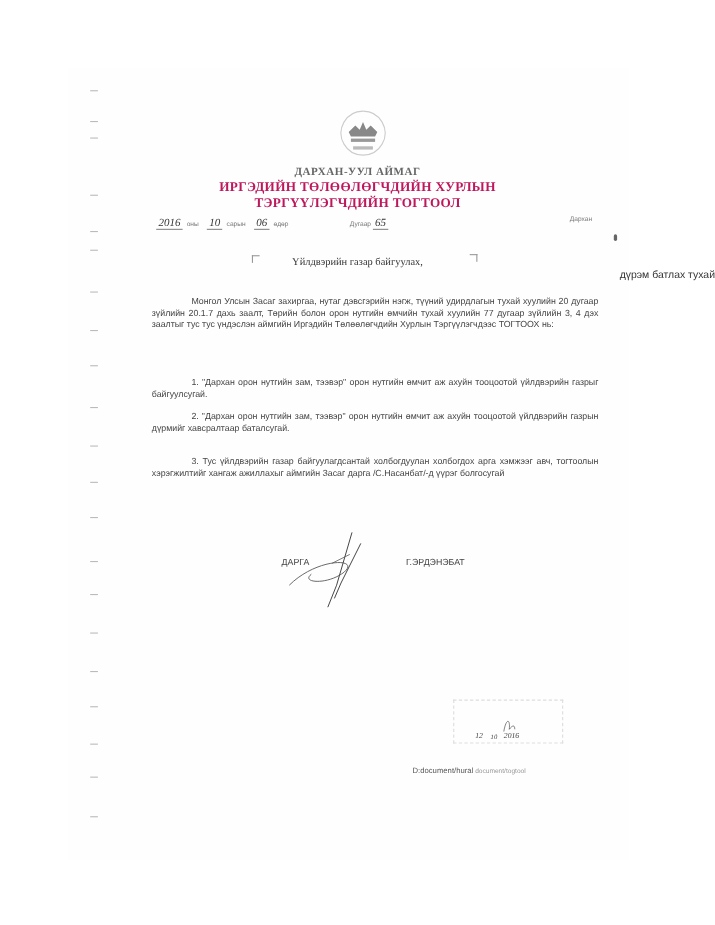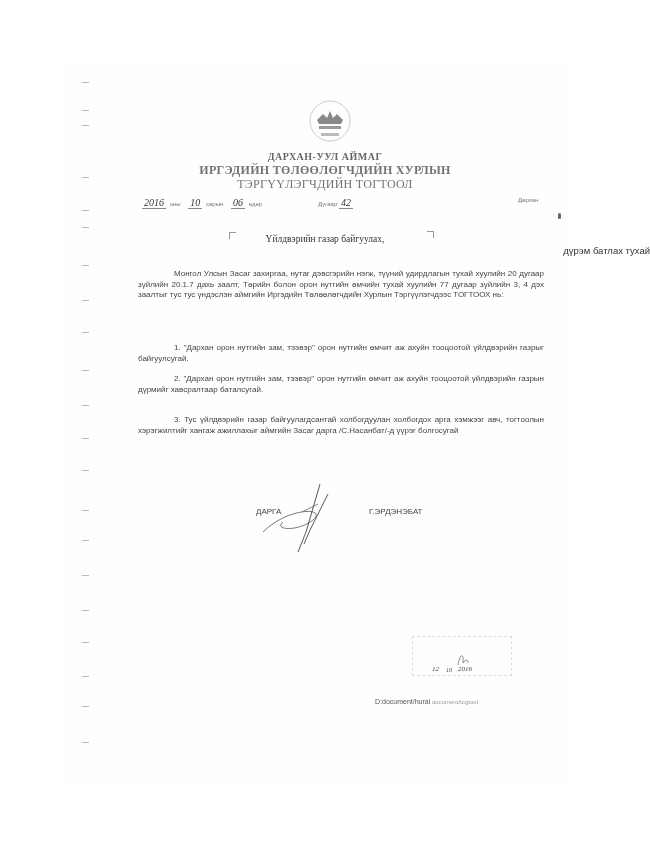--- a/index.html
+++ b/index.html
@@ -18,25 +18,25 @@
   }
   .edge-marks { position: absolute; left: 78px; top: 70px; width: 16px; height: 700px; }
   .edge-marks span {
     position: absolute; left: 4px; width: 7px; height: 1px; background: #bbb;
   }
   .emblem {
     position: absolute; left: 305px; top: 98px; width: 50px; height: 46px;
   }
   .header-line {
     position: absolute; left: 0; width: 650px; text-align: center;
-    font-family: "Liberation Serif", serif; color: #737373;
+    font-family: "Liberation Serif", serif; color: #be185d;
   }
   .h-aimag { top: 151px; font-size: 10px; letter-spacing: 0.5px; color: #666; font-weight: bold; }
   .h-org { top: 163px; font-size: 12px; font-weight: bold; letter-spacing: 0.3px; }
-  .h-type { top: 177px; font-size: 12px; font-weight: normal; letter-spacing: 0.3px; }
+  .h-type { top: 177px; font-size: 12px; font-weight: bold; letter-spacing: 0.3px; }
 
   .dateline { position: absolute; top: 197px; font-size: 6px; color: #777; }
   .hw { font-family: "Liberation Serif", serif; font-style: italic; font-size: 10px; color: #333;
         border-bottom: 1px solid #888; display: inline-block; padding: 0 2px; }
   .date-left { left: 142px; }
   .date-left .hw { margin-right: 2px; }
   .date-left .lbl { margin-right: 6px; }
   .num { left: 318px; }
   .city { left: 518px; }
 
@@ -120,21 +120,21 @@
 <div class="dateline date-left">
   <span class="hw">2016</span>
   <span class="lbl">оны</span>
   <span class="hw">10</span>
   <span class="lbl">сарын</span>
   <span class="hw">06</span>
   <span class="lbl">өдөр</span>
 </div>
 <div class="dateline num">
   <span>Дугаар</span>
-  <span class="hw">42</span>
+  <span class="hw">65</span>
 </div>
 <div class="dateline city">Дархан</div>
 <div class="speck"></div>
 
 <div class="bracket br-left"></div>
 <div class="bracket br-right"></div>
 <div class="title title-1">Үйлдвэрийн газар байгуулах,</div>
 <div class="title title-2">дүрэм батлах тухай</div>
 
 <div class="body-text p-preamble"><span class="indent"></span><span>Монгол Улсын Засаг захиргаа, нутаг дэвсгэрийн нэгж, түүний удирдлагын тухай хуулийн  20 дугаар зүйлийн 20.1.7 дахь заалт, Төрийн болон орон нутгийн өмчийн тухай хуулийн 77 дугаар зүйлийн 3, 4 дэх заалтыг тус тус үндэслэн аймгийн Иргэдийн Төлөөлөгчдийн Хурлын Тэргүүлэгчдээс ТОГТООХ нь:</span></div>

